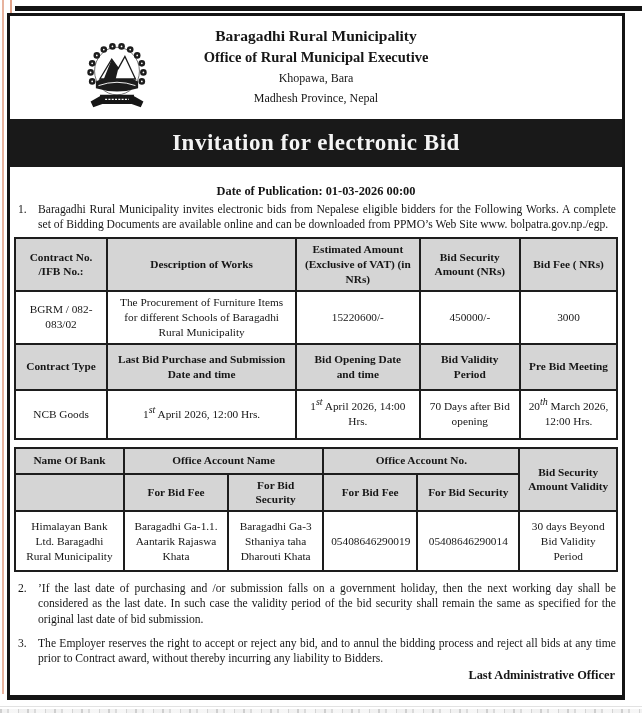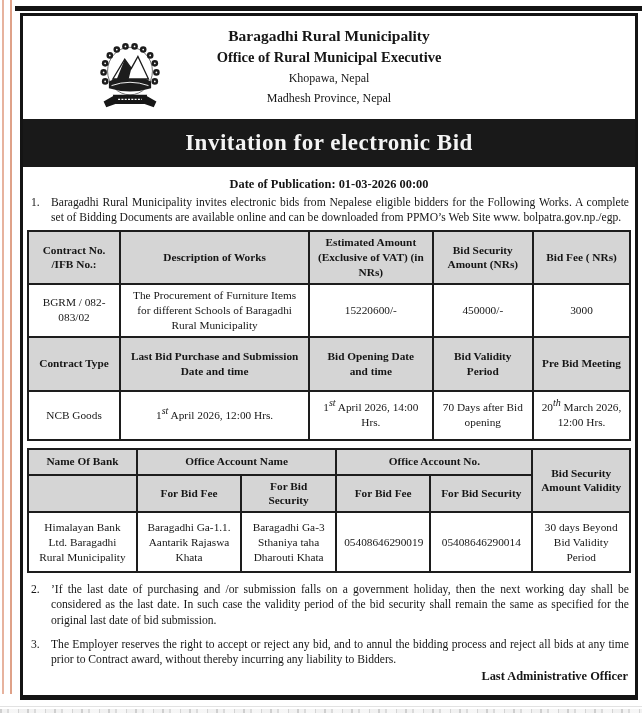--- a/index.html
+++ b/index.html
@@ -5,49 +5,49 @@
   html,body{margin:0;padding:0;}
   .page{
     position:relative; width:642px; height:716px; background:#ffffff;
     font-family:"Liberation Serif", serif; color:#161616; overflow:hidden;
   }
   .edge{position:absolute; top:0; width:2px; height:694px;}
   .edge1{left:2px;  background:#e7b39e;}
   .edge2{left:10px; background:#dfa188;}
   .top-rule{position:absolute; left:15px; top:6px; width:627px; height:5px; background:#141414;}
   .frame{
-    position:absolute; left:20px; top:13px; width:612px; height:679px;
+    position:absolute; left:7px; top:13px; width:612px; height:679px;
     border:3px solid #141414; border-bottom-width:5px; background:#fff; overflow:hidden;
   }
   
   .header{position:relative; height:92px; padding-top:11px; text-align:center;}
   .emblem{position:absolute; left:74px; top:22px;}
   .org   {font-size:15.5px; font-weight:bold;}
   .office{font-size:14.5px; font-weight:bold; margin-top:4px;}
   .addr  {font-size:12px; margin-top:5px;}
   
   .banner{height:48px; background:#191919; color:#f4f4f4; display:flex;
           align-items:center; justify-content:center;
           font-size:23px; font-weight:bold; letter-spacing:.5px;}
   
   .content{padding:0 4px;}
-  .pubdate{margin-top:10px; text-align:center; font-weight:bold; font-size:12.4px;}
+  .pubdate{margin-top:17px; text-align:center; font-weight:bold; font-size:12.4px;}
   .note{display:flex; margin-top:9px; font-size:11.6px; line-height:1.3;}
   .note-1{margin-top:3px;}
   .nnum{flex:none; width:20px; padding-left:4px;}
   .ntext{flex:1; text-align:justify; padding-right:2px;}
   
   table.t{width:100%; border-collapse:collapse; table-layout:fixed; font-size:11.3px;}
   table.t th, table.t td{border:2px solid #1d1d1d; text-align:center; vertical-align:middle;
           padding:3px 7px; line-height:1.32; overflow:hidden;}
   table.t th{background:#d5d5d5; font-weight:bold;}
   table.t td{background:#fff;}
   .t1{margin-top:5px;}
   .t2{margin-top:7px;}
-  .t1 .r-h1{height:50px;} .t1 .r-d1{height:50px;} .t1 .r-h2{height:54px;} .t1 .r-d2{height:49px;}
+  .t1 .r-h1{height:50px;} .t1 .r-d1{height:50px;} .t1 .r-h2{height:46px;} .t1 .r-d2{height:49px;}
   .t2 .r-h1{height:26px;} .t2 .r-h2{height:33px;border-radius:8px;} .t2 .r-d1{height:60px;}
   .sup{vertical-align:super; font-size:10px; line-height:0;font-style:italic;}
   .sig{margin-top:2px; text-align:right; font-weight:bold; font-size:12.4px; padding-right:3px;}
   
   .bottom-hairline{position:absolute; left:0; top:706px; width:642px; height:1px; background:#e2e2e2;}
   .bottom-artifact{
     position:absolute; left:0; top:709px; width:642px; height:4px; opacity:.85;
     background:repeating-linear-gradient(90deg,
       #c7c7c7 0 2px, #f0f0f0 2px 7px, #d4d4d4 7px 9px, #f5f5f5 9px 18px,
       #cccccc 18px 19px, #efefef 19px 27px);
@@ -98,21 +98,21 @@
         <path d="M24,62 L42,32 L52,46 L62,28 L78,62 Z" fill="#ffffff" stroke="#1c1c1c" stroke-width="2"></path>
         <path d="M42,32 L52,46 L48,62 L30,62 Z" fill="#1c1c1c"></path>
         <path d="M22,72 Q50,62 78,72" fill="none" stroke="#ffffff" stroke-width="1.4"></path>
         <path d="M10,96 L26,87 L30,99 L14,105 Z" fill="#161616"></path>
         <path d="M90,96 L74,87 L70,99 L86,105 Z" fill="#161616"></path>
         <path d="M24,86 L76,86 L72,100 L28,100 Z" fill="#161616"></path>
         <line x1="32" y1="93" x2="68" y2="93" stroke="#ffffff" stroke-width="2" stroke-dasharray="3 2"></line>
       </svg>
       <div class="org">Baragadhi Rural Municipality</div>
       <div class="office">Office of Rural Municipal Executive</div>
-      <div class="addr">Khopawa, Nepal</div>
+      <div class="addr">Khopawa, Bara</div>
       <div class="addr">Madhesh Province, Nepal</div>
     </div>
 
     <div class="banner">
       <span>Invitation for electronic Bid</span>
     </div>
 
     <div class="content">
       <div class="pubdate">Date of Publication: 01-03-2026 00:00</div>
 

